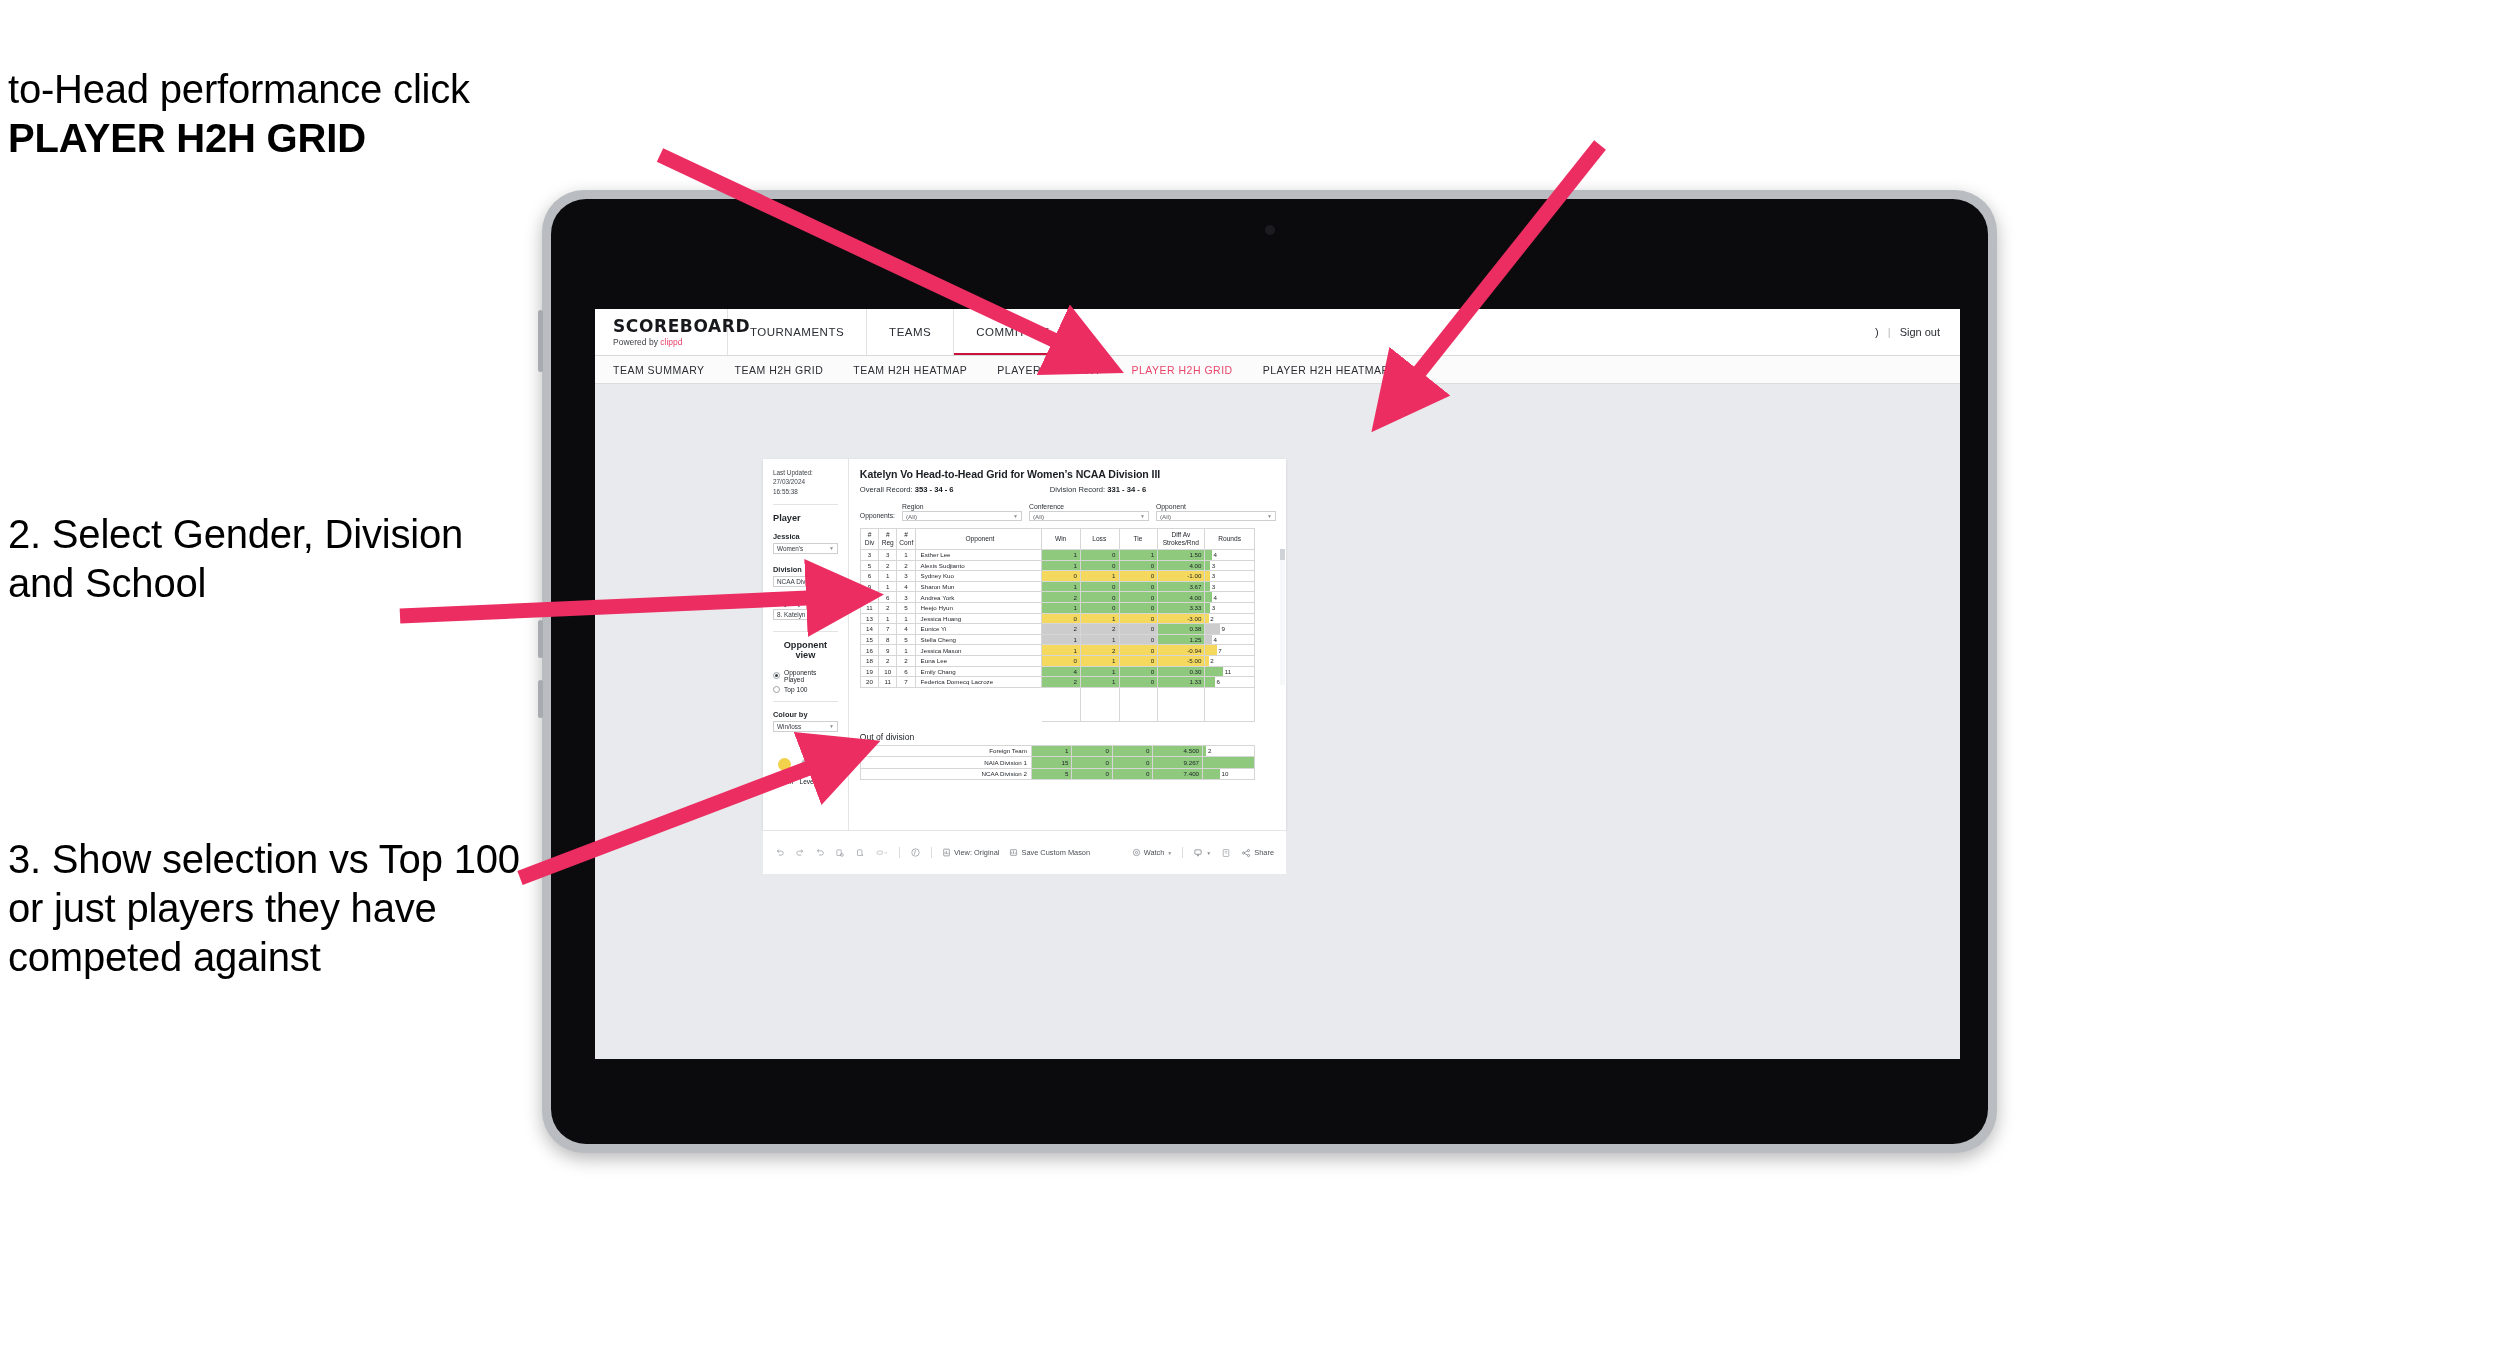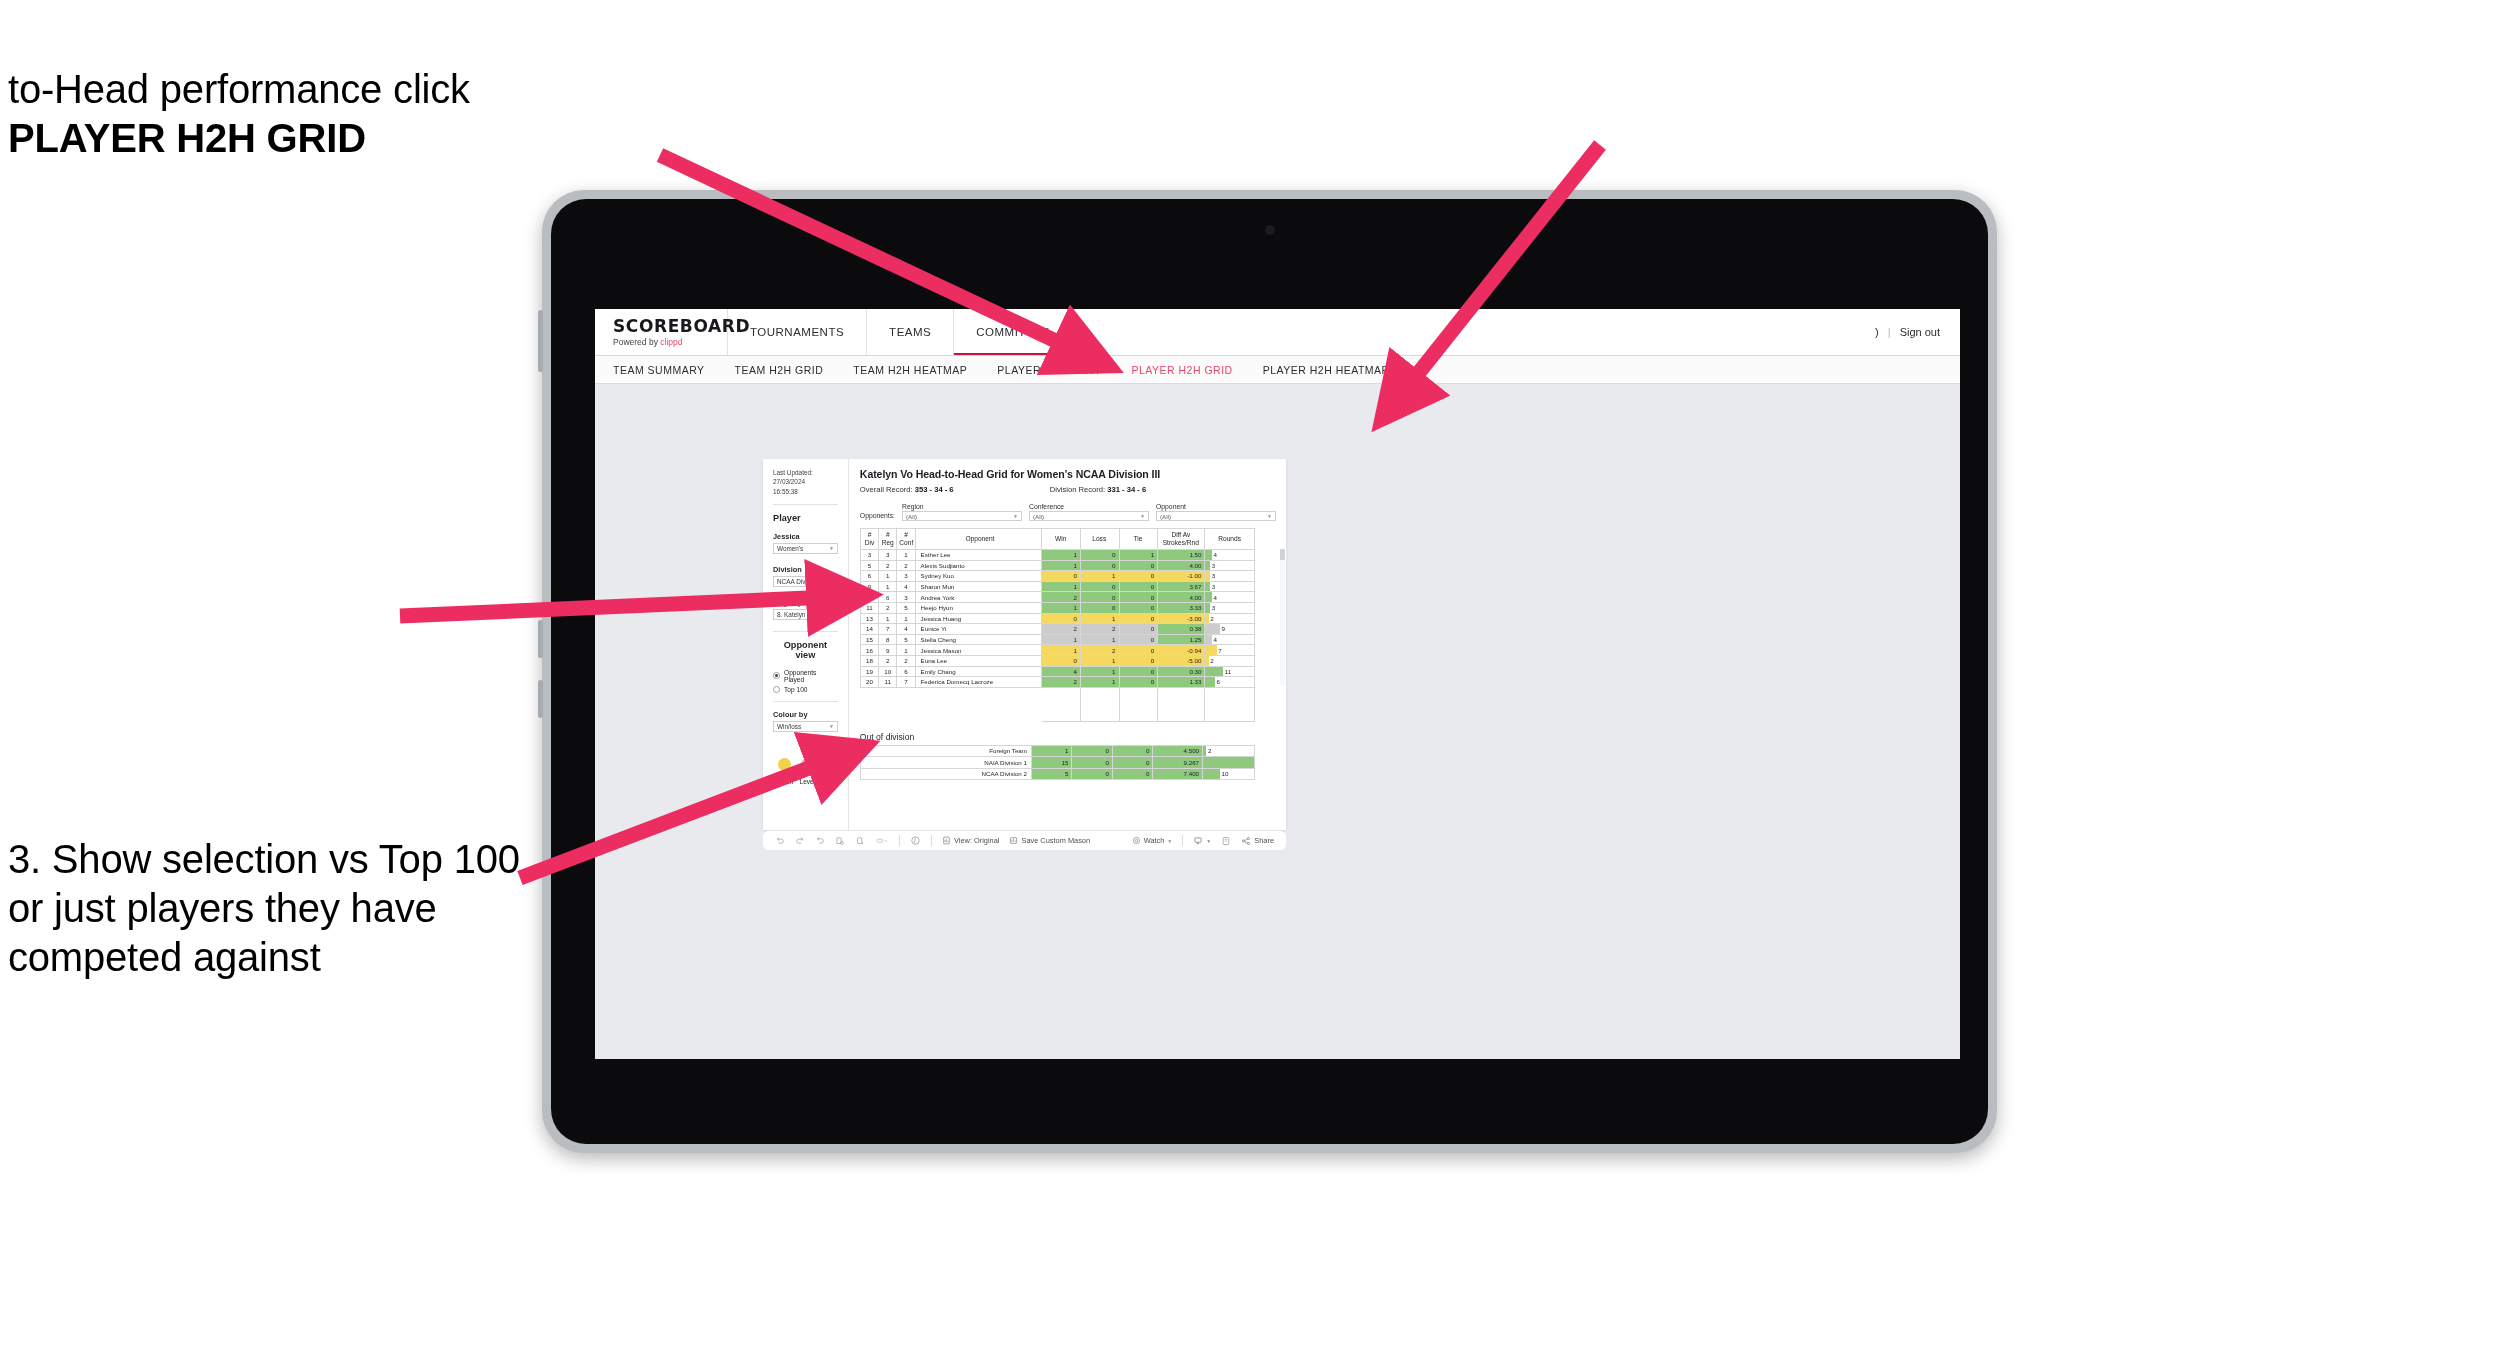--- a/index.html
+++ b/index.html
@@ -226,24 +226,24 @@
   #ood-title { margin-top: 10px; font-size: 8.6px; color: #1b1f24; }
   table.ood { border-collapse: collapse; width: 395px; table-layout: fixed; margin-top: 3px; }
   table.ood td {
     border: 1px solid #d6d6d6; font-size: 6.2px; color: #1d2126;
     height: 11.5px; padding: 0 2px; white-space: nowrap; overflow: hidden;
   }
   .c-oodname { width: 152px; text-align: right; padding-right: 4px !important; }
 
   
   #tb-bar {
-    position: absolute; left: 0; right: 0; bottom: 0; height: 20px;
+    position: absolute; left: 0; right: 0; bottom: 0; height: 44px;
     border-top: 1px solid #e4e4e4; background: #ffffff;
     display: flex; align-items: center; gap: 10px;
-    padding: 0 12px; font-size: 7.4px; color: #4a4f55; border-radius: 6px;
+    padding: 0 12px; font-size: 7.4px; color: #4a4f55;
   }
   .tb-ico { opacity: 0.72; display: flex; align-items: center; cursor: pointer; }
   .tb-item { display: flex; align-items: center; gap: 3px; cursor: pointer; }
   .tb-div { width: 1px; height: 11px; background: #dcdcdc; }
   .tb-spacer { flex: 1; }
 </style>
 </head>
 <body>
 
 <div id="root">
@@ -782,15 +782,16 @@
     <line x1="1600" y1="145" x2="1405" y2="390" stroke="#ec2d62" stroke-width="15" marker-end="url(#ah)"></line>
     <line x1="400" y1="616" x2="830" y2="597" stroke="#ec2d62" stroke-width="15" marker-end="url(#ah)"></line>
     <line x1="520" y1="878" x2="830" y2="760" stroke="#ec2d62" stroke-width="15" marker-end="url(#ah)"></line>
   </svg>
 
   <div class="callout" id="callout-1">
     <br>
     <span>to-Head performance click</span><br>
     <b>PLAYER H2H GRID</b>
   </div>
+  <div class="callout" id="callout-2">2. Select Gender, Division and School</div>
   <div class="callout" id="callout-3">3. Show selection vs Top 100 or just players they have competed against</div>
 
 </div>
 
 </body></html>

